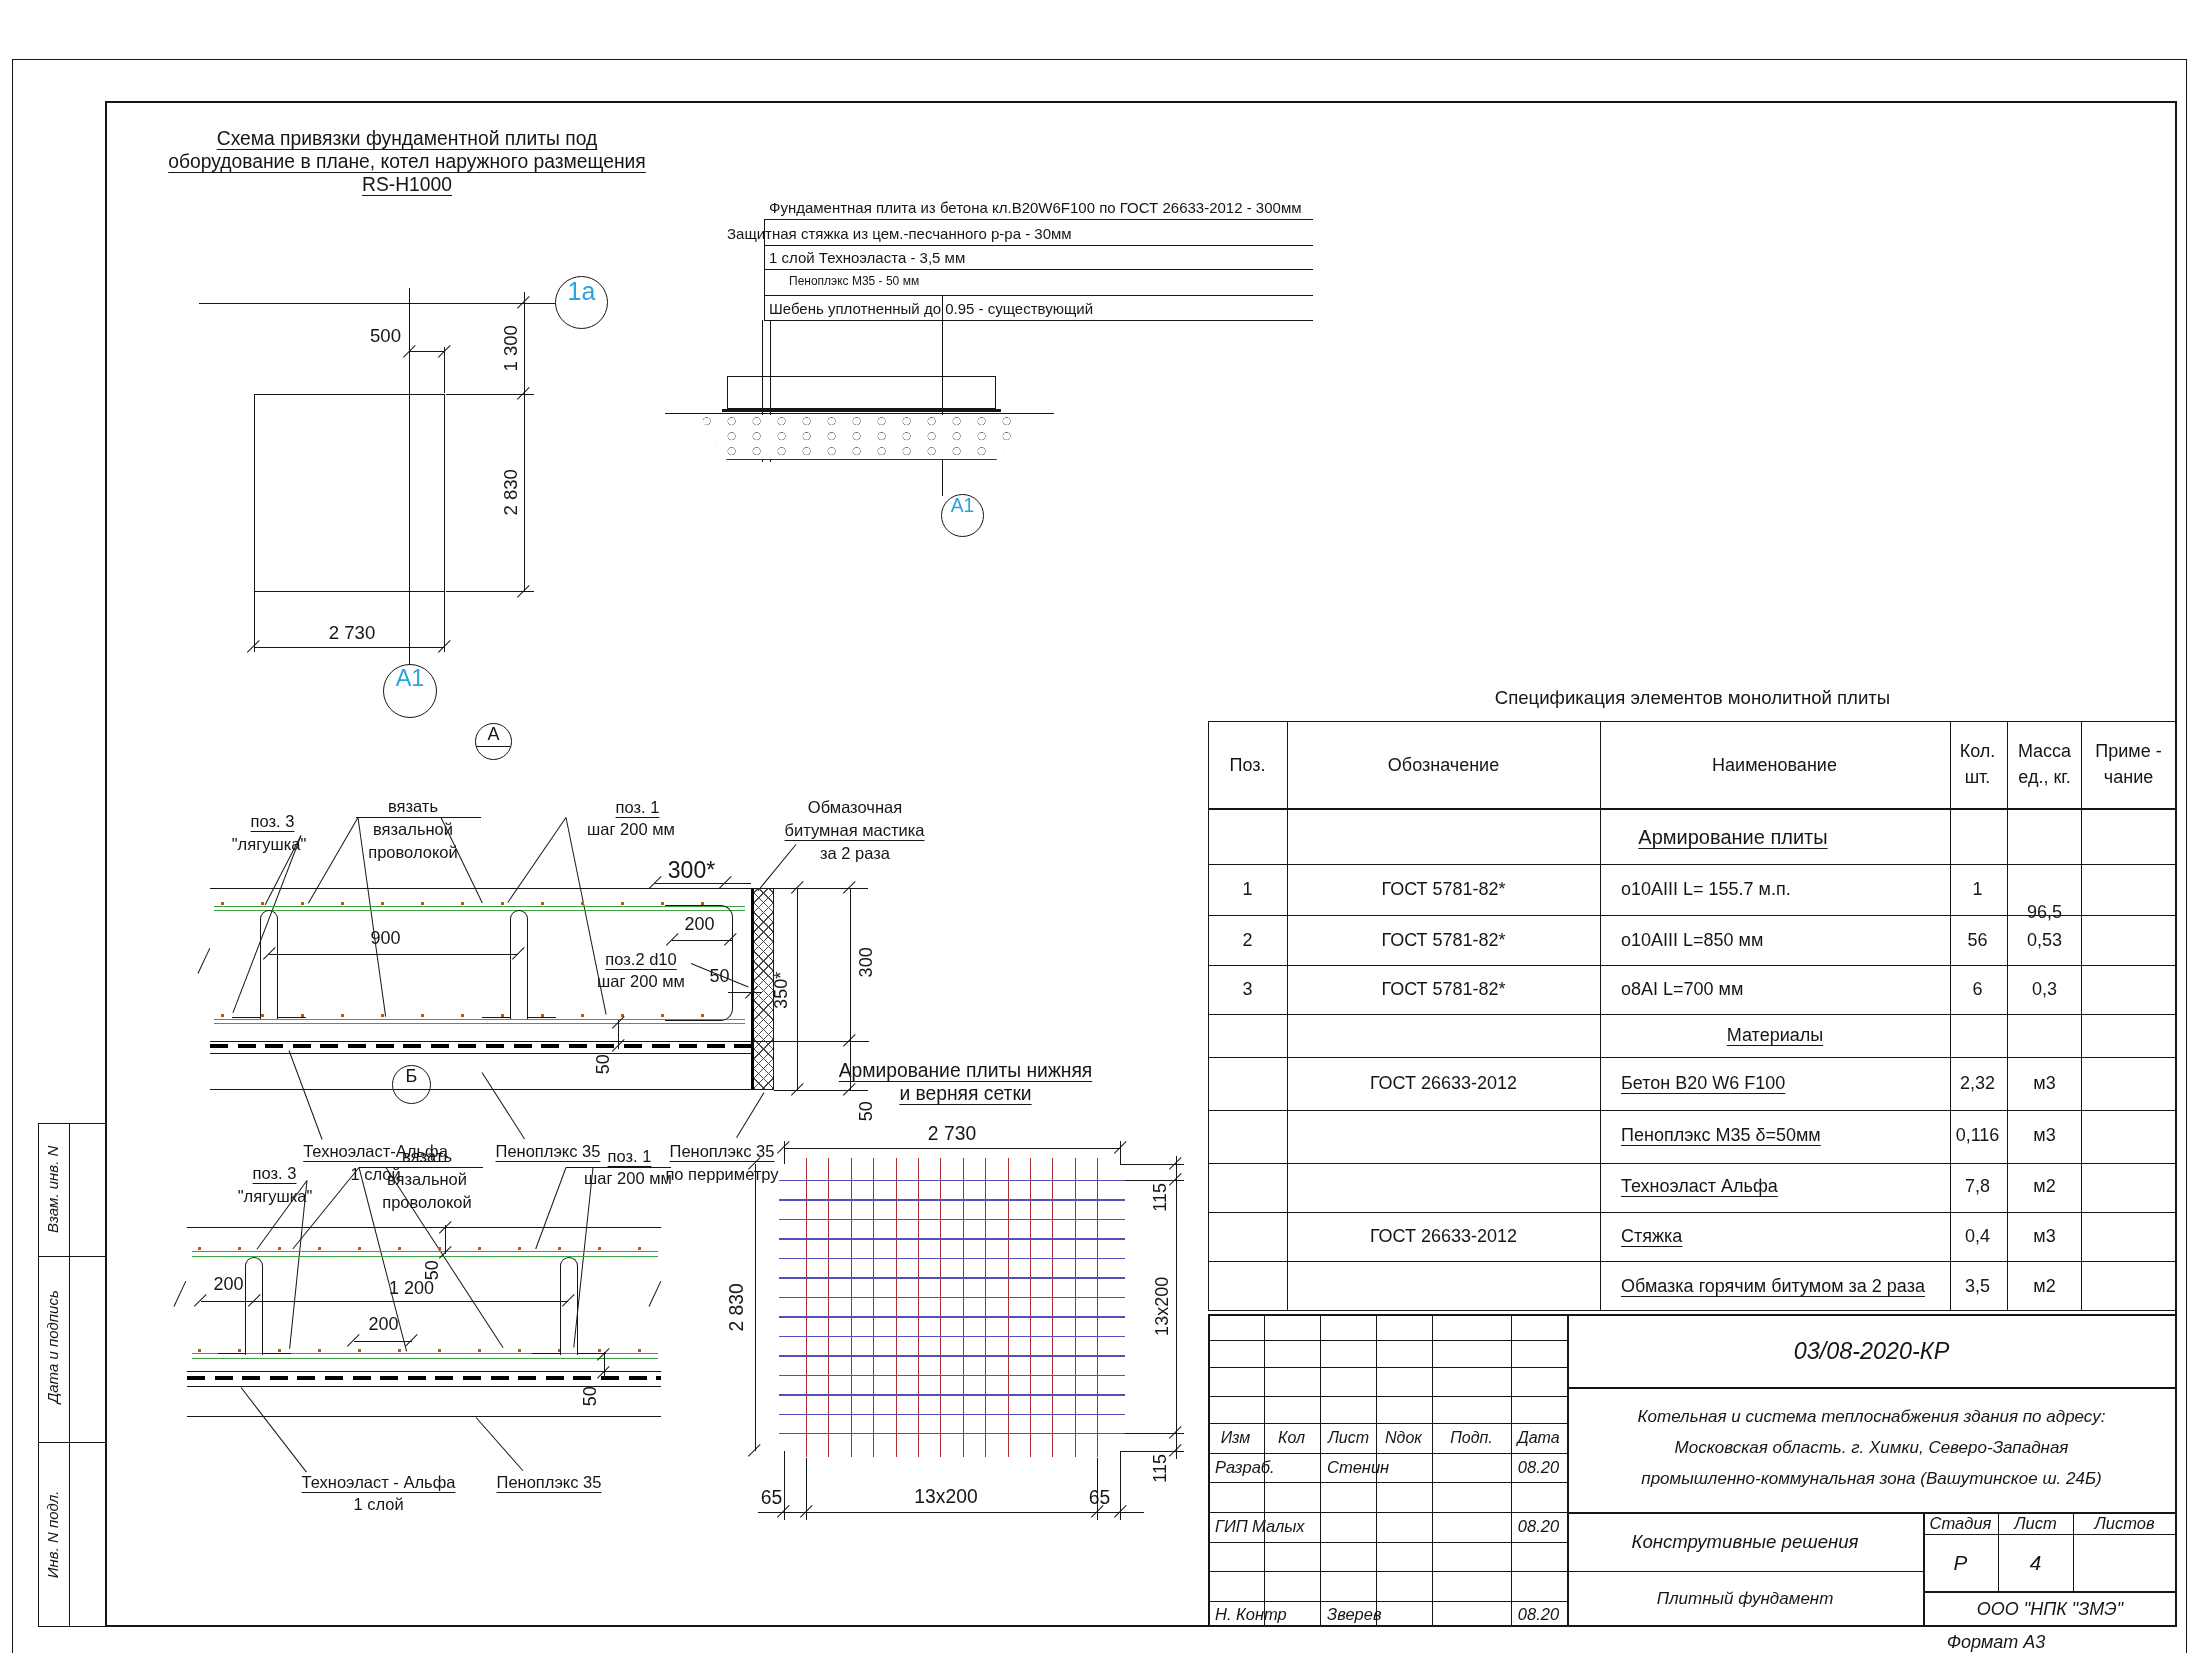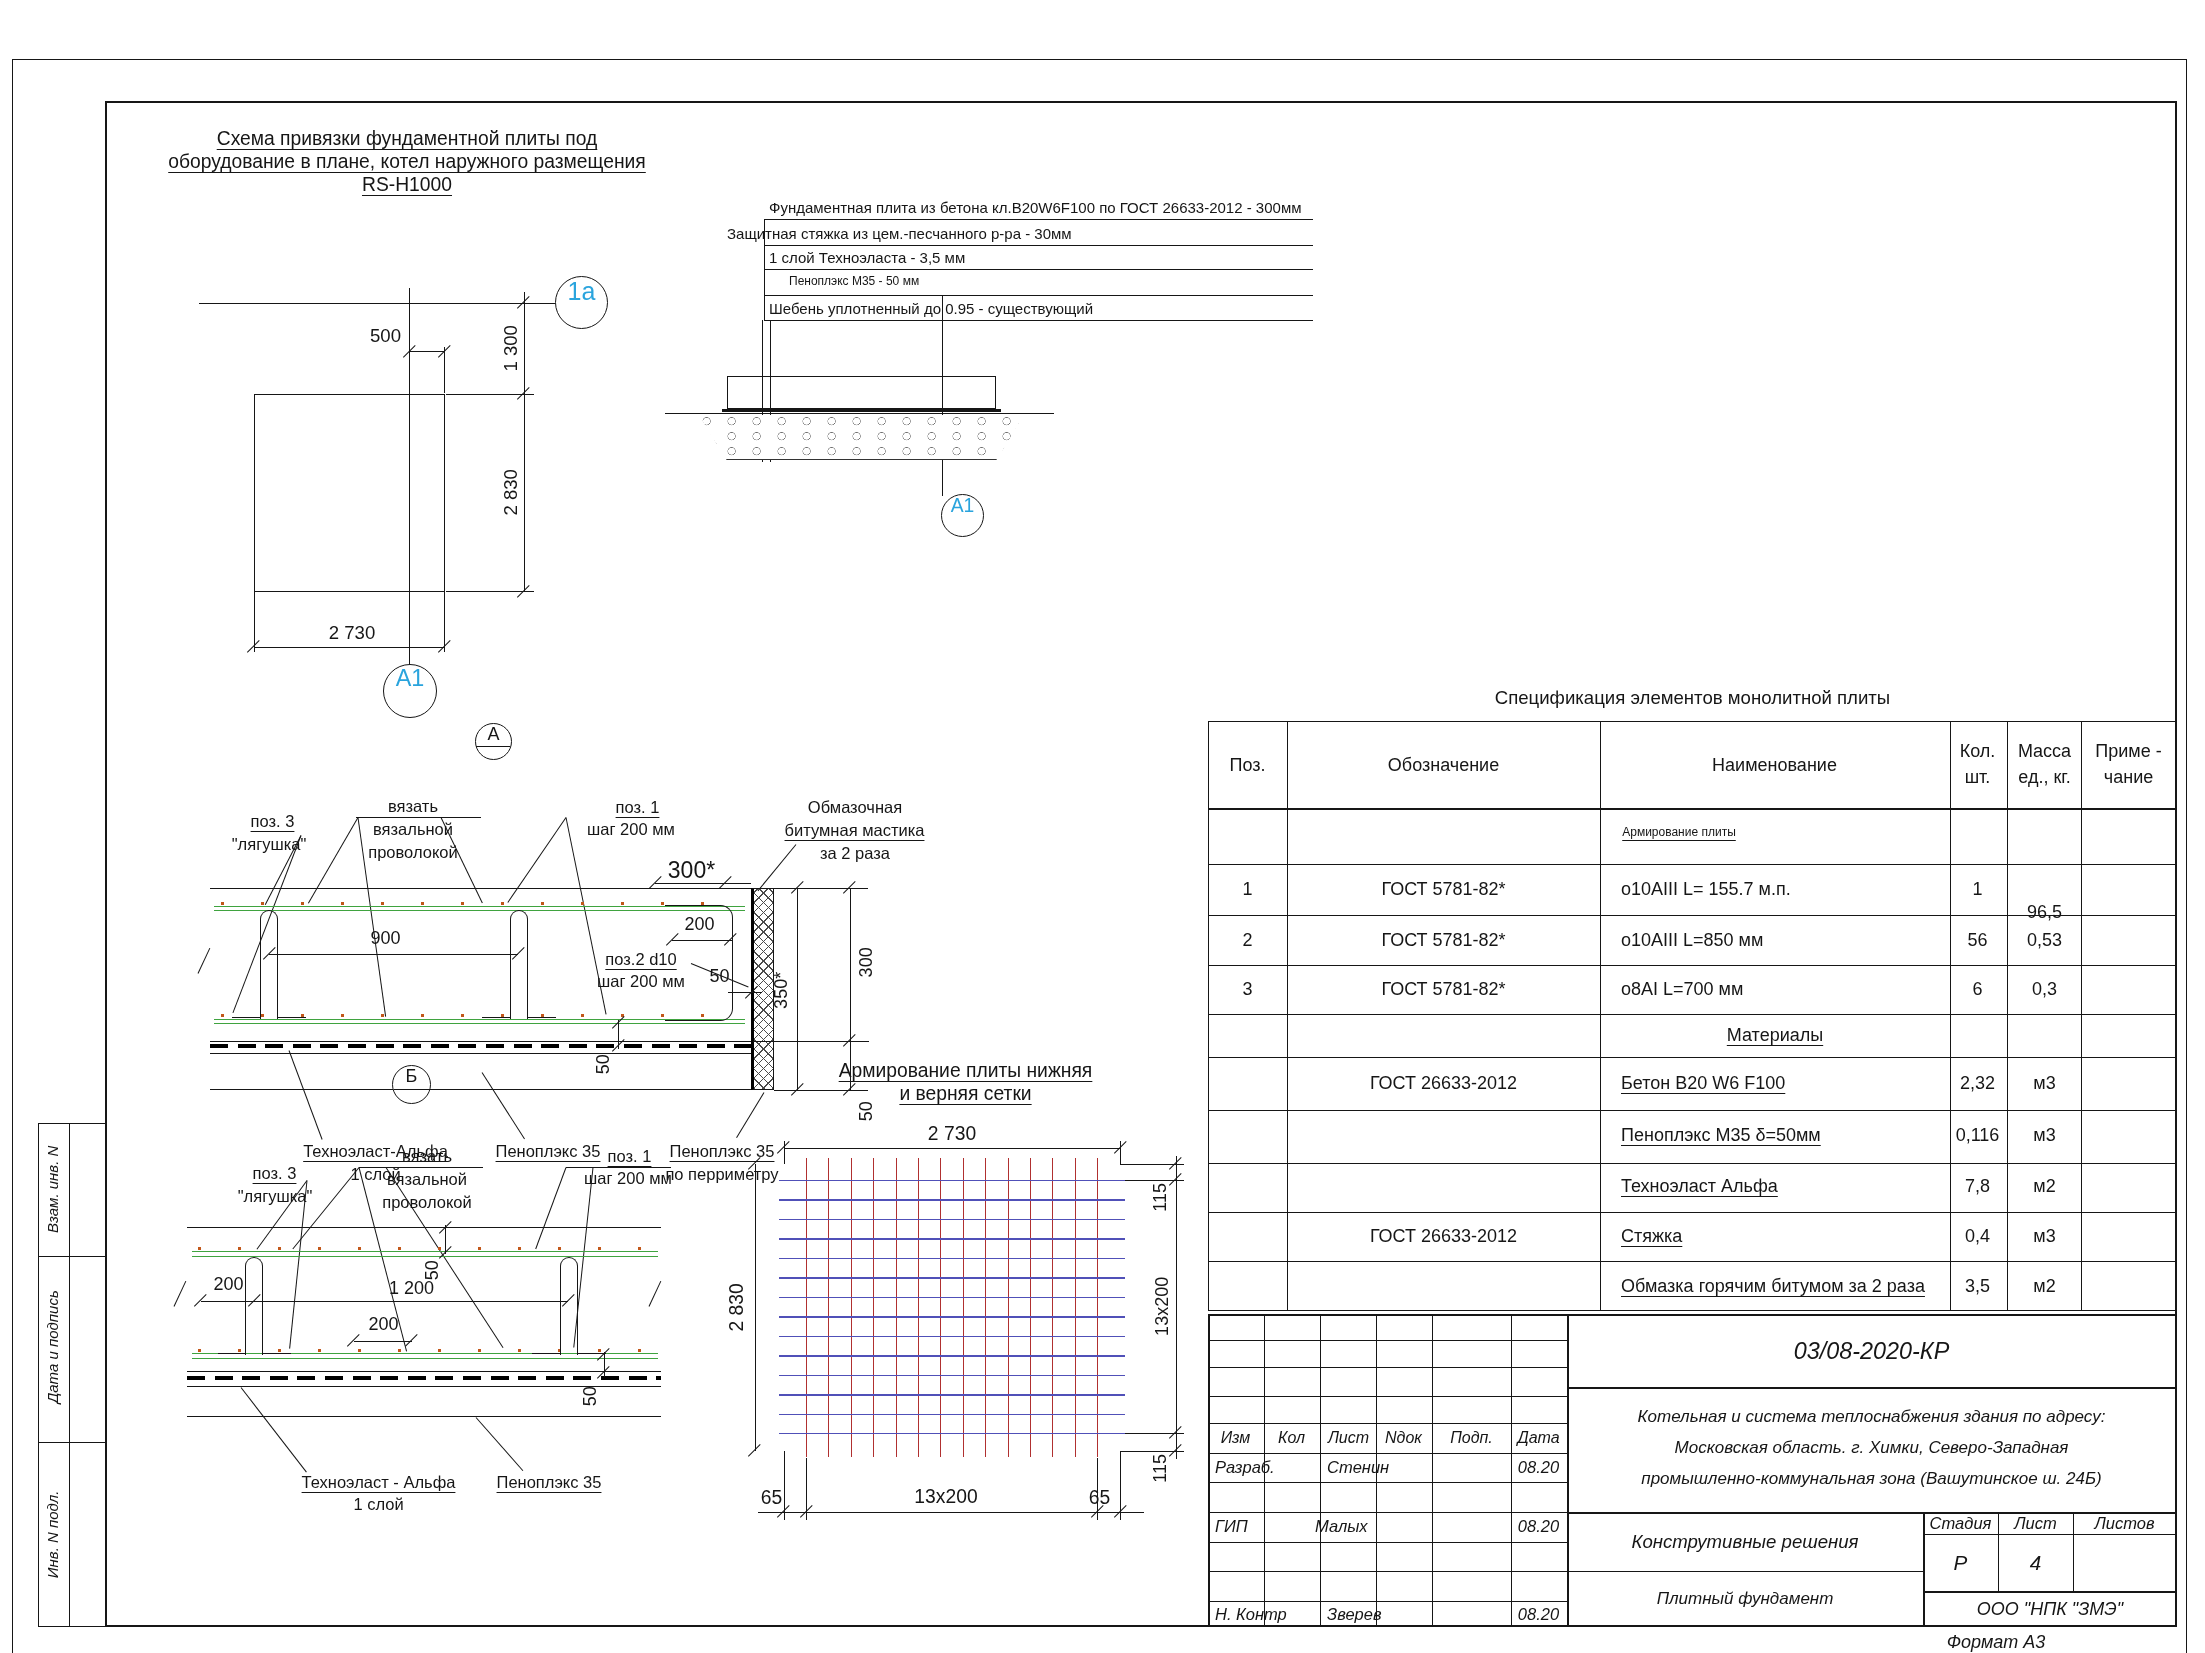--- a/index.html
+++ b/index.html
@@ -333,21 +333,21 @@
   <div class="t ctr" style="left:1213px;top:755px;width:69px;font-size:18px">Поз.</div>
   <div class="t ctr" style="left:1340px;top:755px;width:207px;font-size:18px">Обозначение</div>
   <div class="t ctr" style="left:1671px;top:755px;width:207px;font-size:18px">Наименование</div>
   <div class="t ctr" style="left:1943px;top:741px;width:69px;font-size:18px">Кол.</div>
   <div class="t ctr" style="left:1943px;top:767px;width:69px;font-size:18px">шт.</div>
   <div class="t ctr" style="left:2010px;top:741px;width:69px;font-size:18px">Масса</div>
   <div class="t ctr" style="left:2010px;top:767px;width:69px;font-size:18px">ед., кг.</div>
   <div class="t ctr" style="left:2094px;top:741px;width:69px;font-size:18px">Приме -</div>
   <div class="t ctr" style="left:2094px;top:767px;width:69px;font-size:18px">чание</div>
 
-  <div class="t ctr" style="left:1541px;top:826px;width:276px;font-size:12px"><span class="u">Армирование плиты</span></div>
+  <div class="t ctr" style="left:1595px;top:826px;width:276px;font-size:20px"><span class="u">Армирование плиты</span></div>
   <div class="t ctr" style="left:1213px;top:879px;width:69px;font-size:18px">1</div>
   <div class="t ctr" style="left:1340px;top:879px;width:207px;font-size:18px">ГОСТ 5781-82*</div>
   <div class="t" style="left:1621px;top:879px;font-size:18px">о10АIII L= 155.7 м.п.</div>
   <div class="t ctr" style="left:1943px;top:879px;width:69px;font-size:18px">1</div>
   <div class="t ctr" style="left:2010px;top:902px;width:69px;font-size:18px">96,5</div>
   <div class="t ctr" style="left:1213px;top:930px;width:69px;font-size:18px">2</div>
   <div class="t ctr" style="left:1340px;top:930px;width:207px;font-size:18px">ГОСТ 5781-82*</div>
   <div class="t" style="left:1621px;top:930px;font-size:18px">о10АIII L=850 мм</div>
   <div class="t ctr" style="left:1943px;top:930px;width:69px;font-size:18px">56</div>
   <div class="t ctr" style="left:2010px;top:930px;width:69px;font-size:18px">0,53</div>
@@ -406,21 +406,21 @@
   <div class="t ctr it" style="left:1257px;top:1429px;width:69px;font-size:16px">Кол</div>
   <div class="t ctr it" style="left:1314px;top:1429px;width:69px;font-size:16px">Лист</div>
   <div class="t ctr it" style="left:1369px;top:1429px;width:69px;font-size:16px">Nдок</div>
   <div class="t ctr it" style="left:1437px;top:1429px;width:69px;font-size:16px">Подп.</div>
   <div class="t ctr it" style="left:1504px;top:1429px;width:69px;font-size:16px">Дата</div>
 
   <div class="t it" style="left:1215px;top:1458px;font-size:16.5px">Разраб.</div>
   <div class="t it" style="left:1327px;top:1458px;font-size:16.5px">Стенин</div>
   <div class="t ctr it" style="left:1504px;top:1458px;width:69px;font-size:16.5px">08.20</div>
   <div class="t it" style="left:1215px;top:1517px;font-size:16.5px">ГИП</div>
-  <div class="t it" style="left:1315px;top:1517px;font-size:16.5px">Малых</div>
+  <div class="t it" style="left:1252px;top:1517px;font-size:16.5px">Малых</div>
   <div class="t ctr it" style="left:1504px;top:1517px;width:69px;font-size:16.5px">08.20</div>
   <div class="t it" style="left:1215px;top:1605px;font-size:16.5px">Н. Контр</div>
   <div class="t it" style="left:1327px;top:1605px;font-size:16.5px">Зверев</div>
   <div class="t ctr it" style="left:1504px;top:1605px;width:69px;font-size:16.5px">08.20</div>
 
   <div class="t ctr it" style="left:1699px;top:1338px;width:345px;font-size:23.4px">03/08-2020-КР</div>
   <div class="t ctr it" style="left:1582px;top:1407px;width:579px;font-size:17px">Котельная и система теплоснабжения здания по адресу:</div>
   <div class="t ctr it" style="left:1582px;top:1438px;width:579px;font-size:17px">Московская область. г. Химки, Северо-Западная</div>
   <div class="t ctr it" style="left:1582px;top:1469px;width:579px;font-size:17px">промышленно-коммунальная зона (Вашутинское ш. 24Б)</div>
   <div class="t ctr it" style="left:1590px;top:1531px;width:310px;font-size:18.6px">Конструтивные решения</div>

